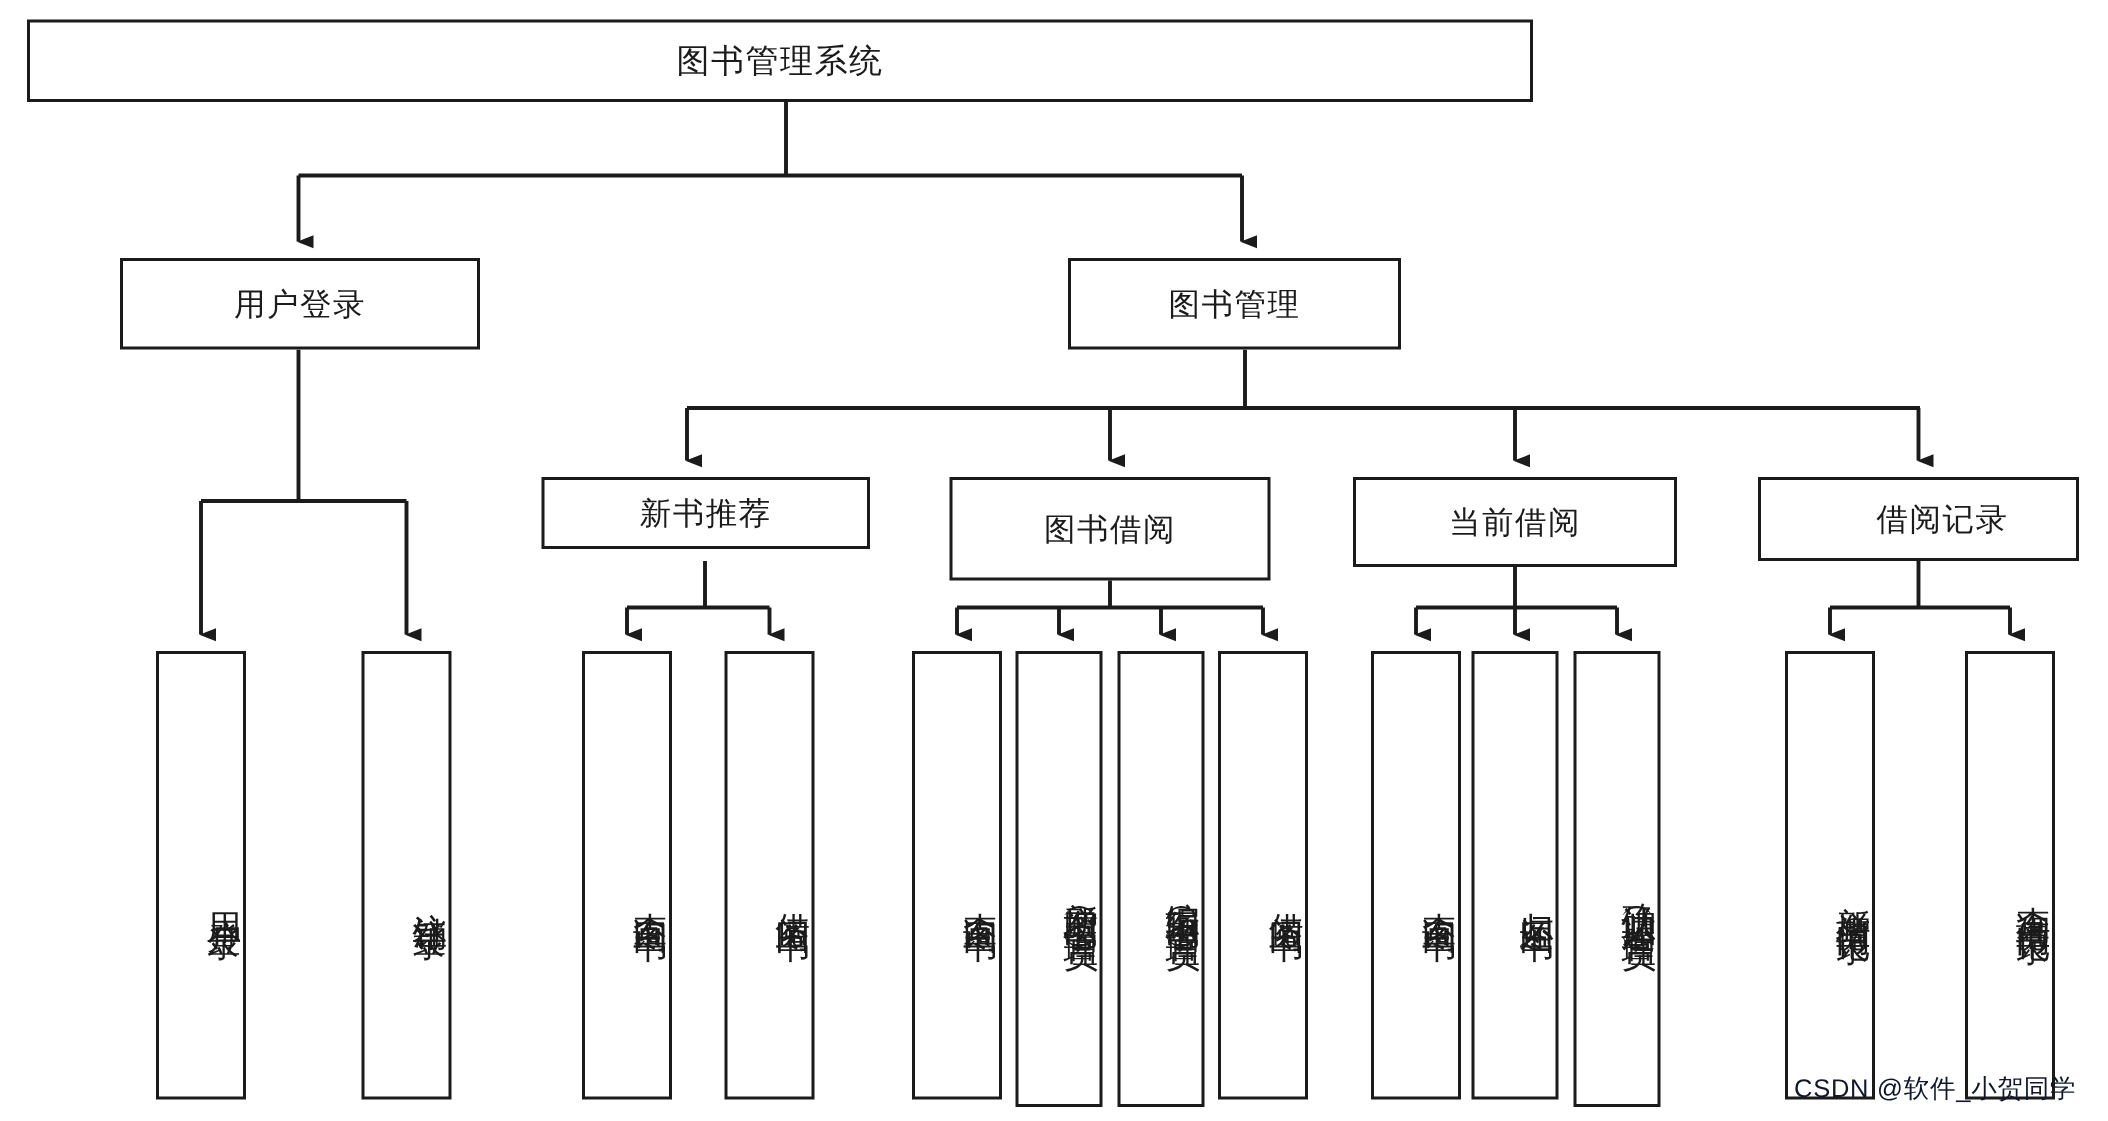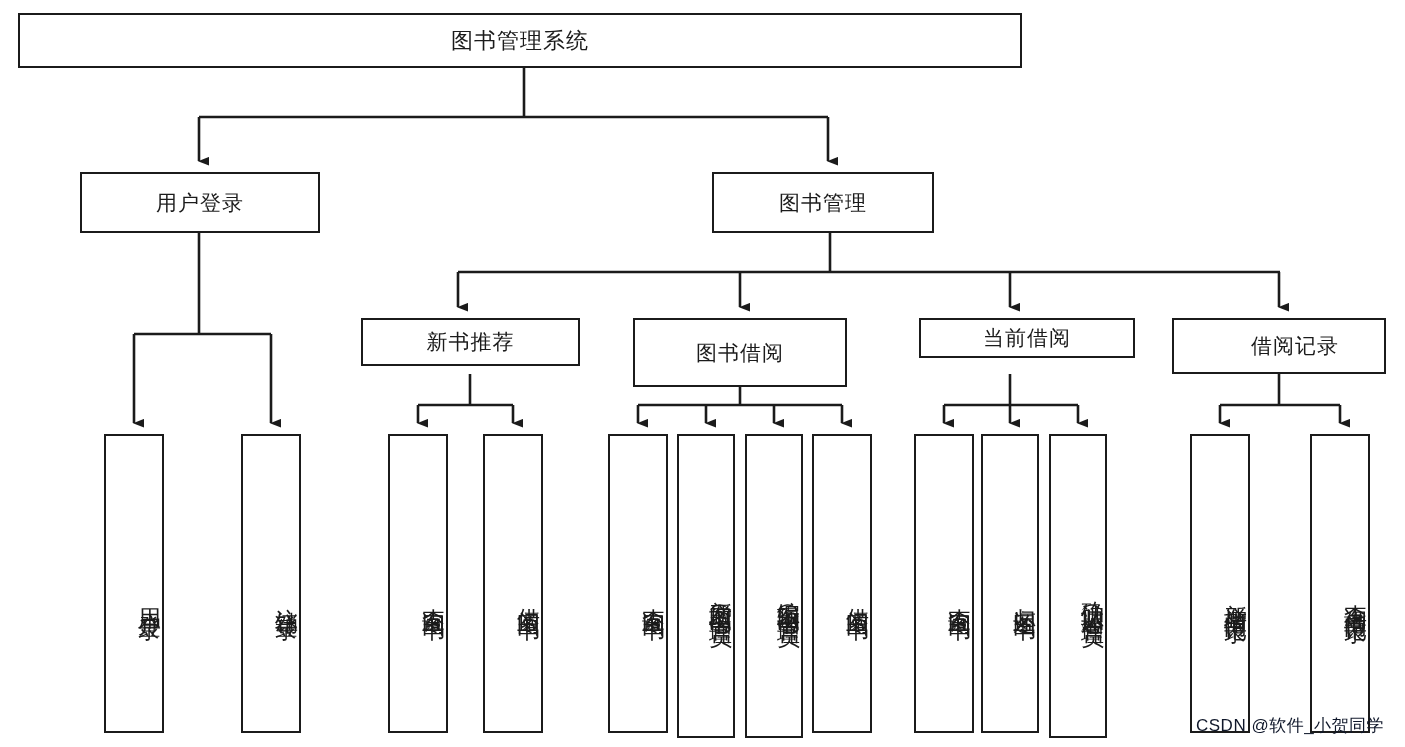--- a/index.html
+++ b/index.html
@@ -125,21 +125,21 @@
   <div class="node h" style="left: 712px; top: 172px; width: 222px; height: 61px;">
     <span>图书管理</span>
   </div>
 
   <div class="node h" style="left: 361px; top: 318px; width: 219px; height: 48px;">
     <span>新书推荐</span>
   </div>
   <div class="node h" style="left: 633px; top: 318px; width: 214px; height: 69px;">
     <span>图书借阅</span>
   </div>
-  <div class="node h" style="left: 902px; top: 318px; width: 216px; height: 40px; margin-left: 17px;">
+  <div class="node h" style="left: 902px; top: 318px; width: 216px; height: 60px;">
     <span>当前借阅</span>
   </div>
   <div class="node h" style="left: 1172px; top: 318px; width: 214px; height: 56px; padding-left: 32px;">
     <span>借阅记录</span>
   </div>
 
   <div class="node leaf" style="left: 104px; top: 434px; width: 60px; height: 299px;">
     <span class="vtext">用户登录</span>
   </div>
   <div class="node leaf" style="left: 241px; top: 434px; width: 60px; height: 299px;">

